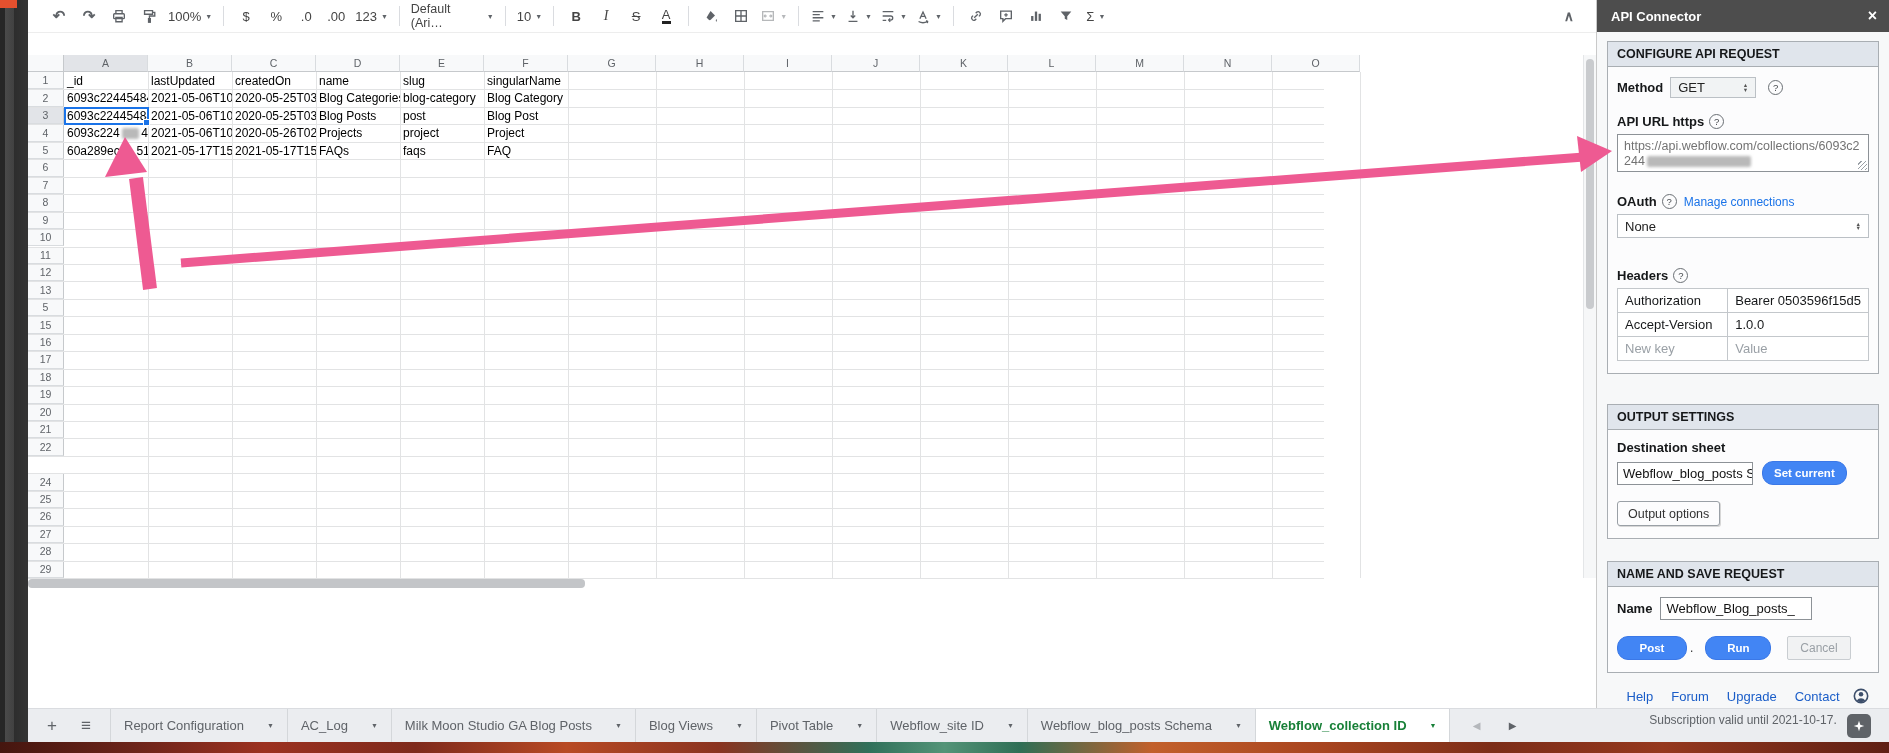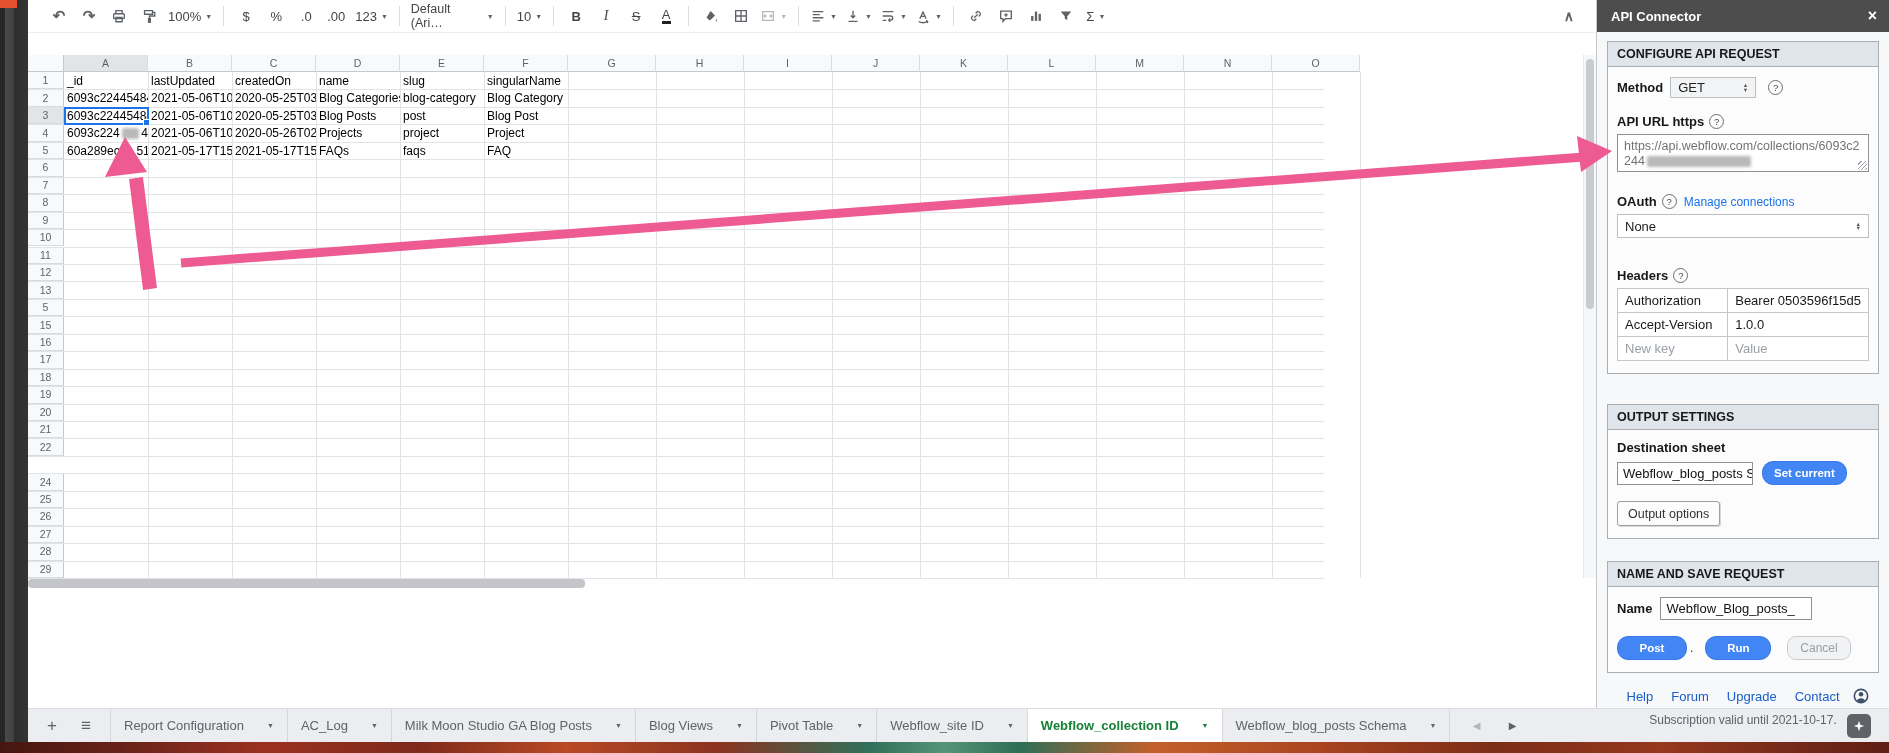--- a/index.html
+++ b/index.html
@@ -101,21 +101,21 @@
   .oauth-select{width:100%;height:24px;margin-top:5px;}
   .htable{width:100%;border-collapse:collapse;margin-top:5px;background:#fff;}
   .htable td{border:1px solid #c3c7cb;font-size:13px;color:#16181a;padding:4px 7px;height:15px;
     white-space:nowrap;overflow:hidden;max-width:140px;}
   .htable td.ph{color:#9aa0a6;}
   .htable td:first-child{width:47%;}
   .btn-blue{background:#4285f4;color:#fff;font-weight:bold;font-size:11.5px;border-radius:11px;
     display:inline-flex;align-items:center;justify-content:center;height:24px;padding:0 11px;border:1px solid #3b78e7;box-sizing:border-box;}
   .btn-plain{background:#fcfcfd;border:1px solid #9aa0a6;border-radius:3px;font-size:12.5px;color:#333;
     display:inline-flex;align-items:center;height:25px;padding:0 10px;box-sizing:border-box;box-shadow:1px 1px 0 #d7d7d7;}
-  .btn-disabled{background:#f1f2f3;border:1px solid #c9cdd1;color:#9aa0a6;font-size:12px;border-radius:9px;
+  .btn-disabled{background:#f1f2f3;border:1px solid #c9cdd1;color:#9aa0a6;font-size:12px;border-radius:2px;
     height:24px;display:inline-flex;align-items:center;justify-content:center;padding:0 12px;box-sizing:border-box;}
   .inputbox{border:1px solid #8d9297;background:#fff;font-size:13px;color:#111;height:23px;
     box-sizing:border-box;padding:0 5px;display:inline-flex;align-items:center;white-space:nowrap;overflow:hidden;}
   .destrow{display:flex;align-items:center;margin-top:6px;}
   .btnrow{display:flex;align-items:center;margin-top:16px;font-size:12px;color:#333;}
   .sb-footer{text-align:center;padding-top:6px;}
   .flink{color:#1a5dc8;font-size:13px;margin:0 9px;text-decoration:none;}
   .subtext{color:#5f6368;font-size:12px;margin-top:8px;text-align:center;}
   .personsvg{vertical-align:-3px;margin-left:4px;}
   
@@ -516,26 +516,26 @@
           <span class="caret">▼</span>
         </div>
         <div class="tab">
           <span>Pivot Table</span>
           <span class="caret">▼</span>
         </div>
         <div class="tab">
           <span>Webflow_site ID</span>
           <span class="caret">▼</span>
         </div>
+        <div class="tab">
+          <span>Webflow_blog_posts Schema</span>
+          <span class="caret">▼</span>
+        </div>
         <div class="tab active">
           <span>Webflow_collection ID</span>
-          <span class="caret">▼</span>
-        </div>
-        <div class="tab">
-          <span>Webflow_blog_posts Schema</span>
           <span class="caret">▼</span>
         </div>
       </div>
     <div class="tbtn navarrow" style="color:#b4b7bb">◀</div>
     <div class="tbtn navarrow" style="margin-left:2px">▶</div>
     <div class="explore">
       <svg width="14" height="14" viewBox="0 0 24 24" fill="#fff">
           <path d="M12 3l2.2 6.8L21 12l-6.8 2.2L12 21l-2.2-6.8L3 12l6.8-2.2z"></path>
         </svg>
     </div>

